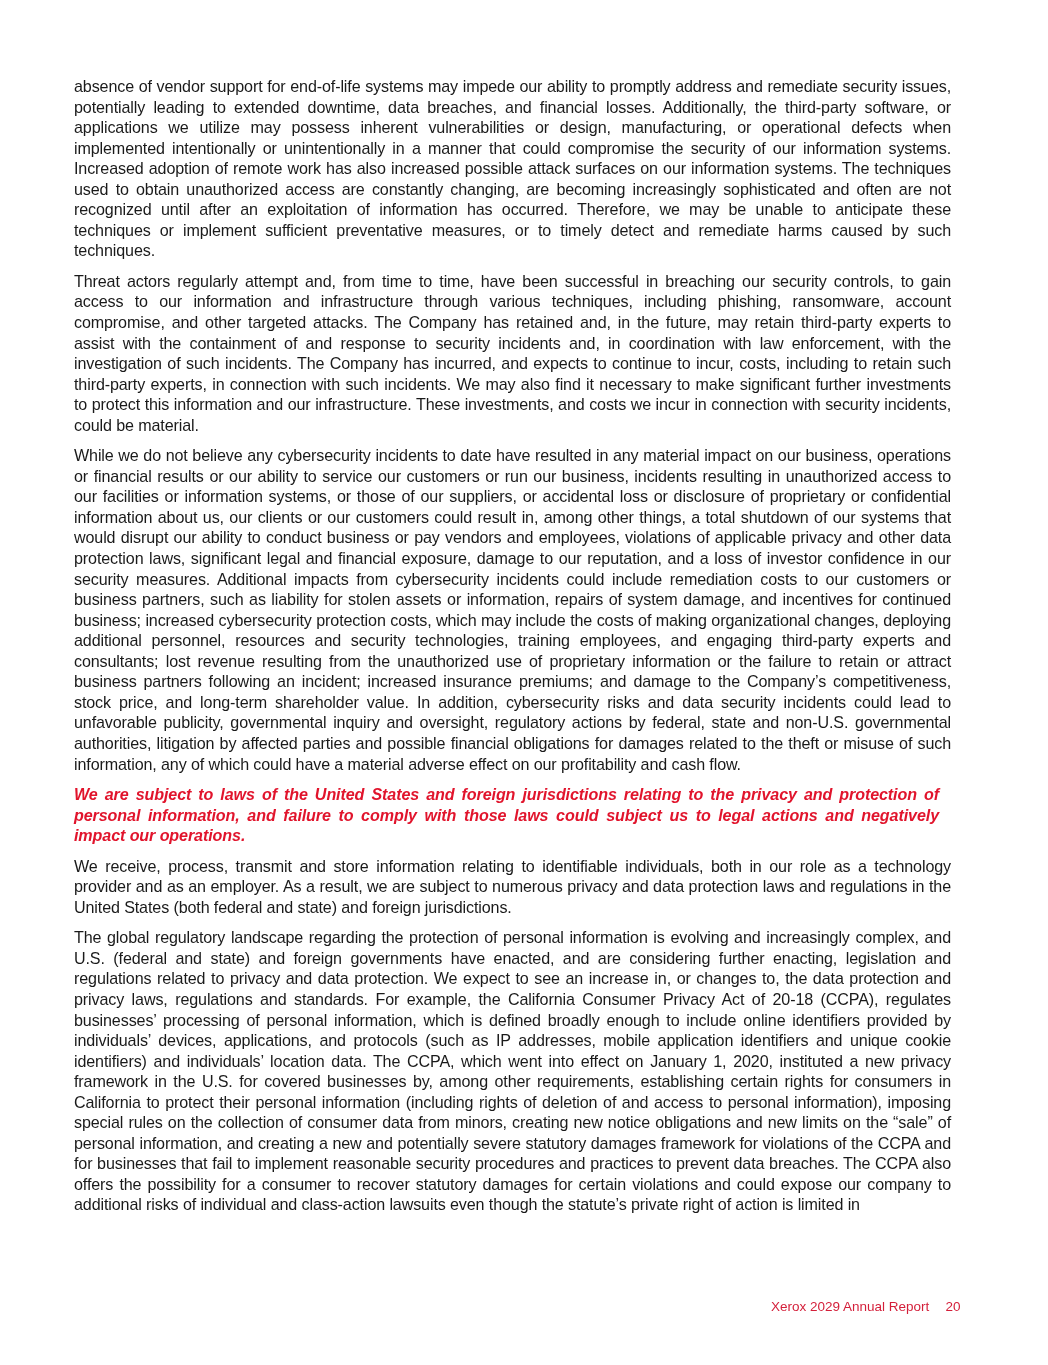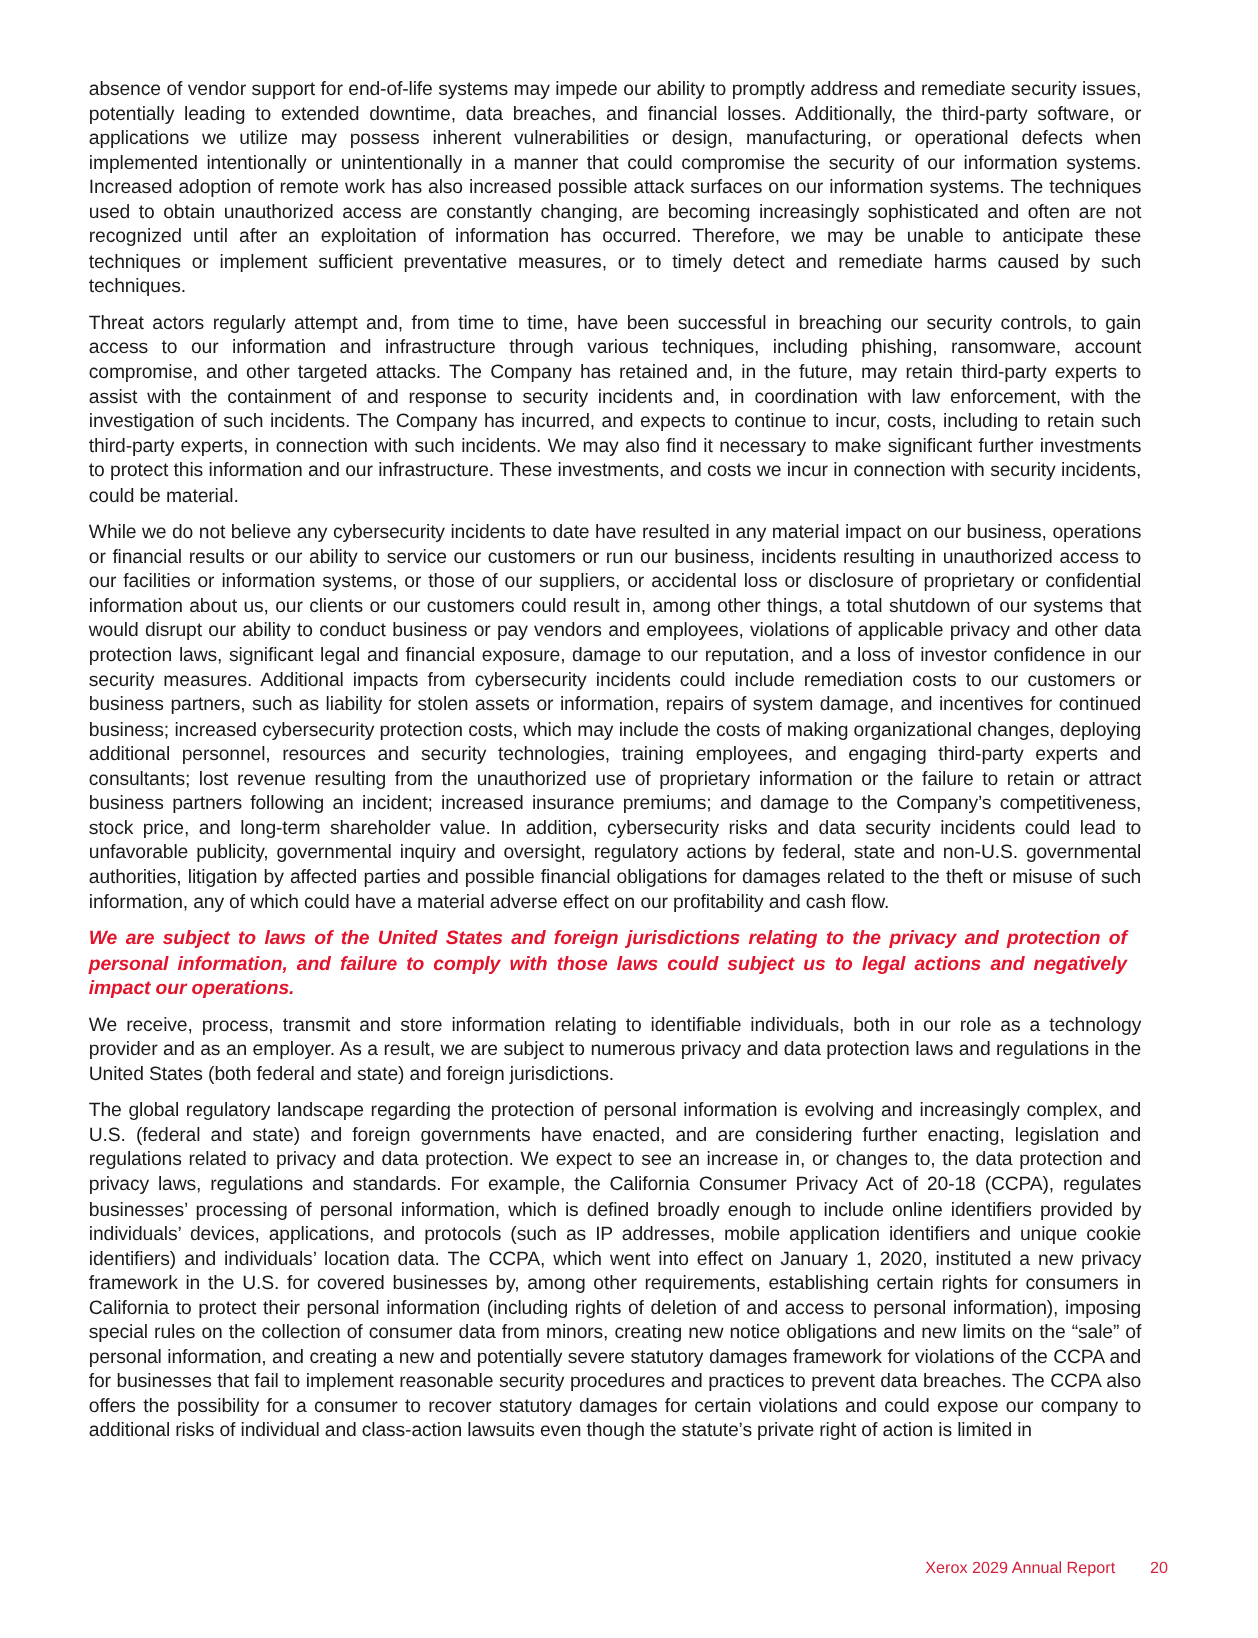--- a/index.html
+++ b/index.html
@@ -11,21 +11,21 @@
       width: 1048px;
       height: 1365px;
       position: relative;
       overflow: hidden;
       font-family: "Liberation Sans", sans-serif;
       color: #1a1a1a;
     }
     .page {
       position: absolute;
       left: 74px;
-      top: 64px;
+      top: 76px;
       width: 877px;
     }
     .para {
       margin: 0 0 10px 0;
       font-size: 16.1px;
       line-height: 20.55px;
       text-align: justify;
       text-align-last: left;
       letter-spacing: -0.12px;
     }
@@ -42,21 +42,21 @@
     }
     .footer {
       position: absolute;
       top: 1299px;
       left: 771px;
       font-size: 13.5px;
       color: #d41f3a;
       white-space: nowrap;
     }
     .footer .page-num {
-      margin-left: 29px;
+      margin-left: 16px;
     }
   </style>
 </head>
 <body>
 
 <div class="page">
   <p class="para">absence of vendor support for end-of-life systems may impede our ability to promptly address and remediate security issues, potentially leading to extended downtime, data breaches, and financial losses. Additionally, the third-party software, or applications we utilize may possess inherent vulnerabilities or design, manufacturing, or operational defects when implemented intentionally or unintentionally in a manner that could compromise the security of our information systems. Increased adoption of remote work has also increased possible attack surfaces on our information systems. The techniques used to obtain unauthorized access are constantly changing, are becoming increasingly sophisticated and often are not recognized until after an exploitation of information has occurred. Therefore, we may be unable to anticipate these techniques or implement sufficient preventative measures, or to timely detect and remediate harms caused by such techniques.</p>
   <p class="para">Threat actors regularly attempt and, from time to time, have been successful in breaching our security controls, to gain access to our information and infrastructure through various techniques, including phishing, ransomware, account compromise, and other targeted attacks. The Company has retained and, in the future, may retain third-party experts to assist with the containment of and response to security incidents and, in coordination with law enforcement, with the investigation of such incidents. The Company has incurred, and expects to continue to incur, costs, including to retain such third-party experts, in connection with such incidents. We may also find it necessary to make significant further investments to protect this information and our infrastructure. These investments, and costs we incur in connection with security incidents, could be material.</p>
   <p class="para">While we do not believe any cybersecurity incidents to date have resulted in any material impact on our business, operations or financial results or our ability to service our customers or run our business, incidents resulting in unauthorized access to our facilities or information systems, or those of our suppliers, or accidental loss or disclosure of proprietary or confidential information about us, our clients or our customers could result in, among other things, a total shutdown of our systems that would disrupt our ability to conduct business or pay vendors and employees, violations of applicable privacy and other data protection laws, significant legal and financial exposure, damage to our reputation, and a loss of investor confidence in our security measures. Additional impacts from cybersecurity incidents could include remediation costs to our customers or business partners, such as liability for stolen assets or information, repairs of system damage, and incentives for continued business; increased cybersecurity protection costs, which may include the costs of making organizational changes, deploying additional personnel, resources and security technologies, training employees, and engaging third-party experts and consultants; lost revenue resulting from the unauthorized use of proprietary information or the failure to retain or attract business partners following an incident; increased insurance premiums; and damage to the Company’s competitiveness, stock price, and long-term shareholder value. In addition, cybersecurity risks and data security incidents could lead to unfavorable publicity, governmental inquiry and oversight, regulatory actions by federal, state and non-U.S. governmental authorities, litigation by affected parties and possible financial obligations for damages related to the theft or misuse of such information, any of which could have a material adverse effect on our profitability and cash flow.</p>
   <p class="heading">We are subject to laws of the United States and foreign jurisdictions relating to the privacy and protection of personal information, and failure to comply with those laws could subject us to legal actions and negatively impact our operations.</p>

